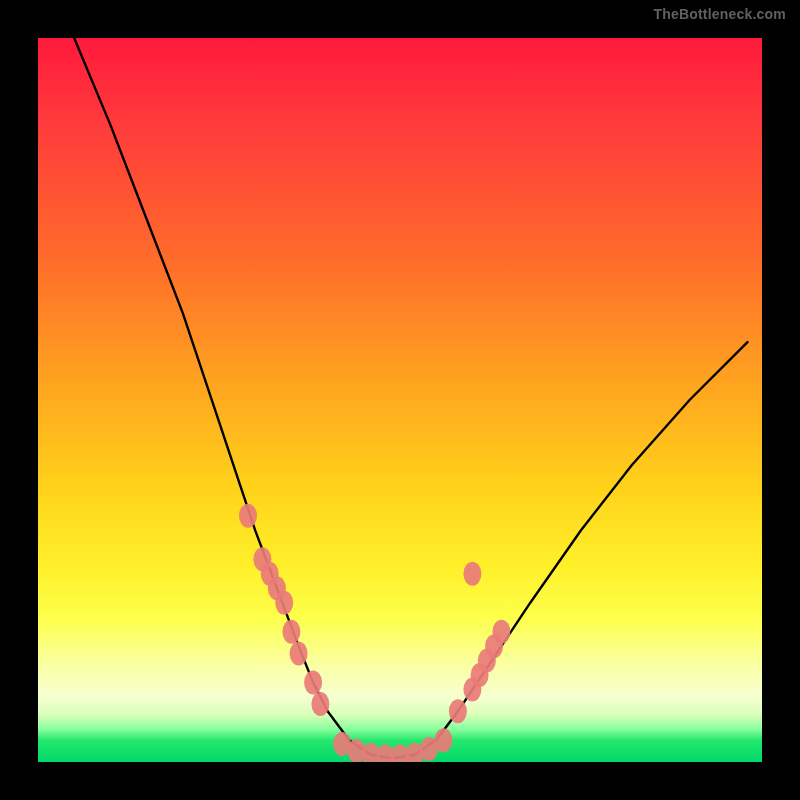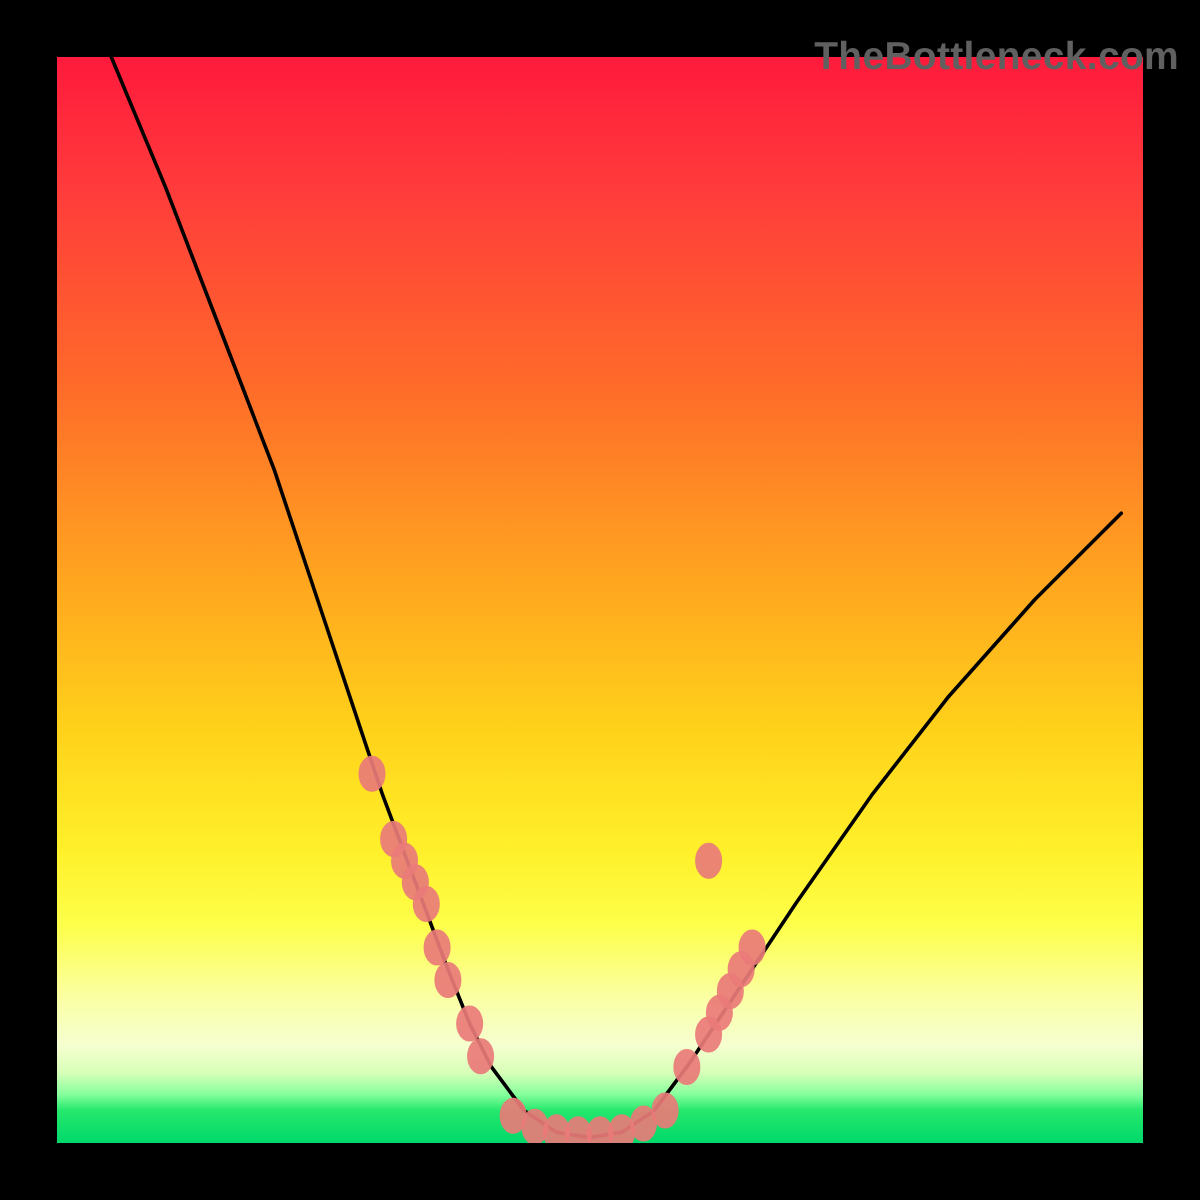--- a/index.html
+++ b/index.html
@@ -41,24 +41,24 @@
       #00d86a 100%
     );
   }
   .plot-area svg {
     position: absolute;
     left: 0;
     top: 0;
   }
   .watermark {
     position: absolute;
-    top: 22px;
+    top: 6px;
     right: 14px;
     color: #606060;
-    font-size: 26px;
+    font-size: 14px;
     font-weight: 600;
     letter-spacing: 0.2px;
     user-select: none;
   }
 </style>
 </head>
 <body>
 
 <div class="stage">
 

